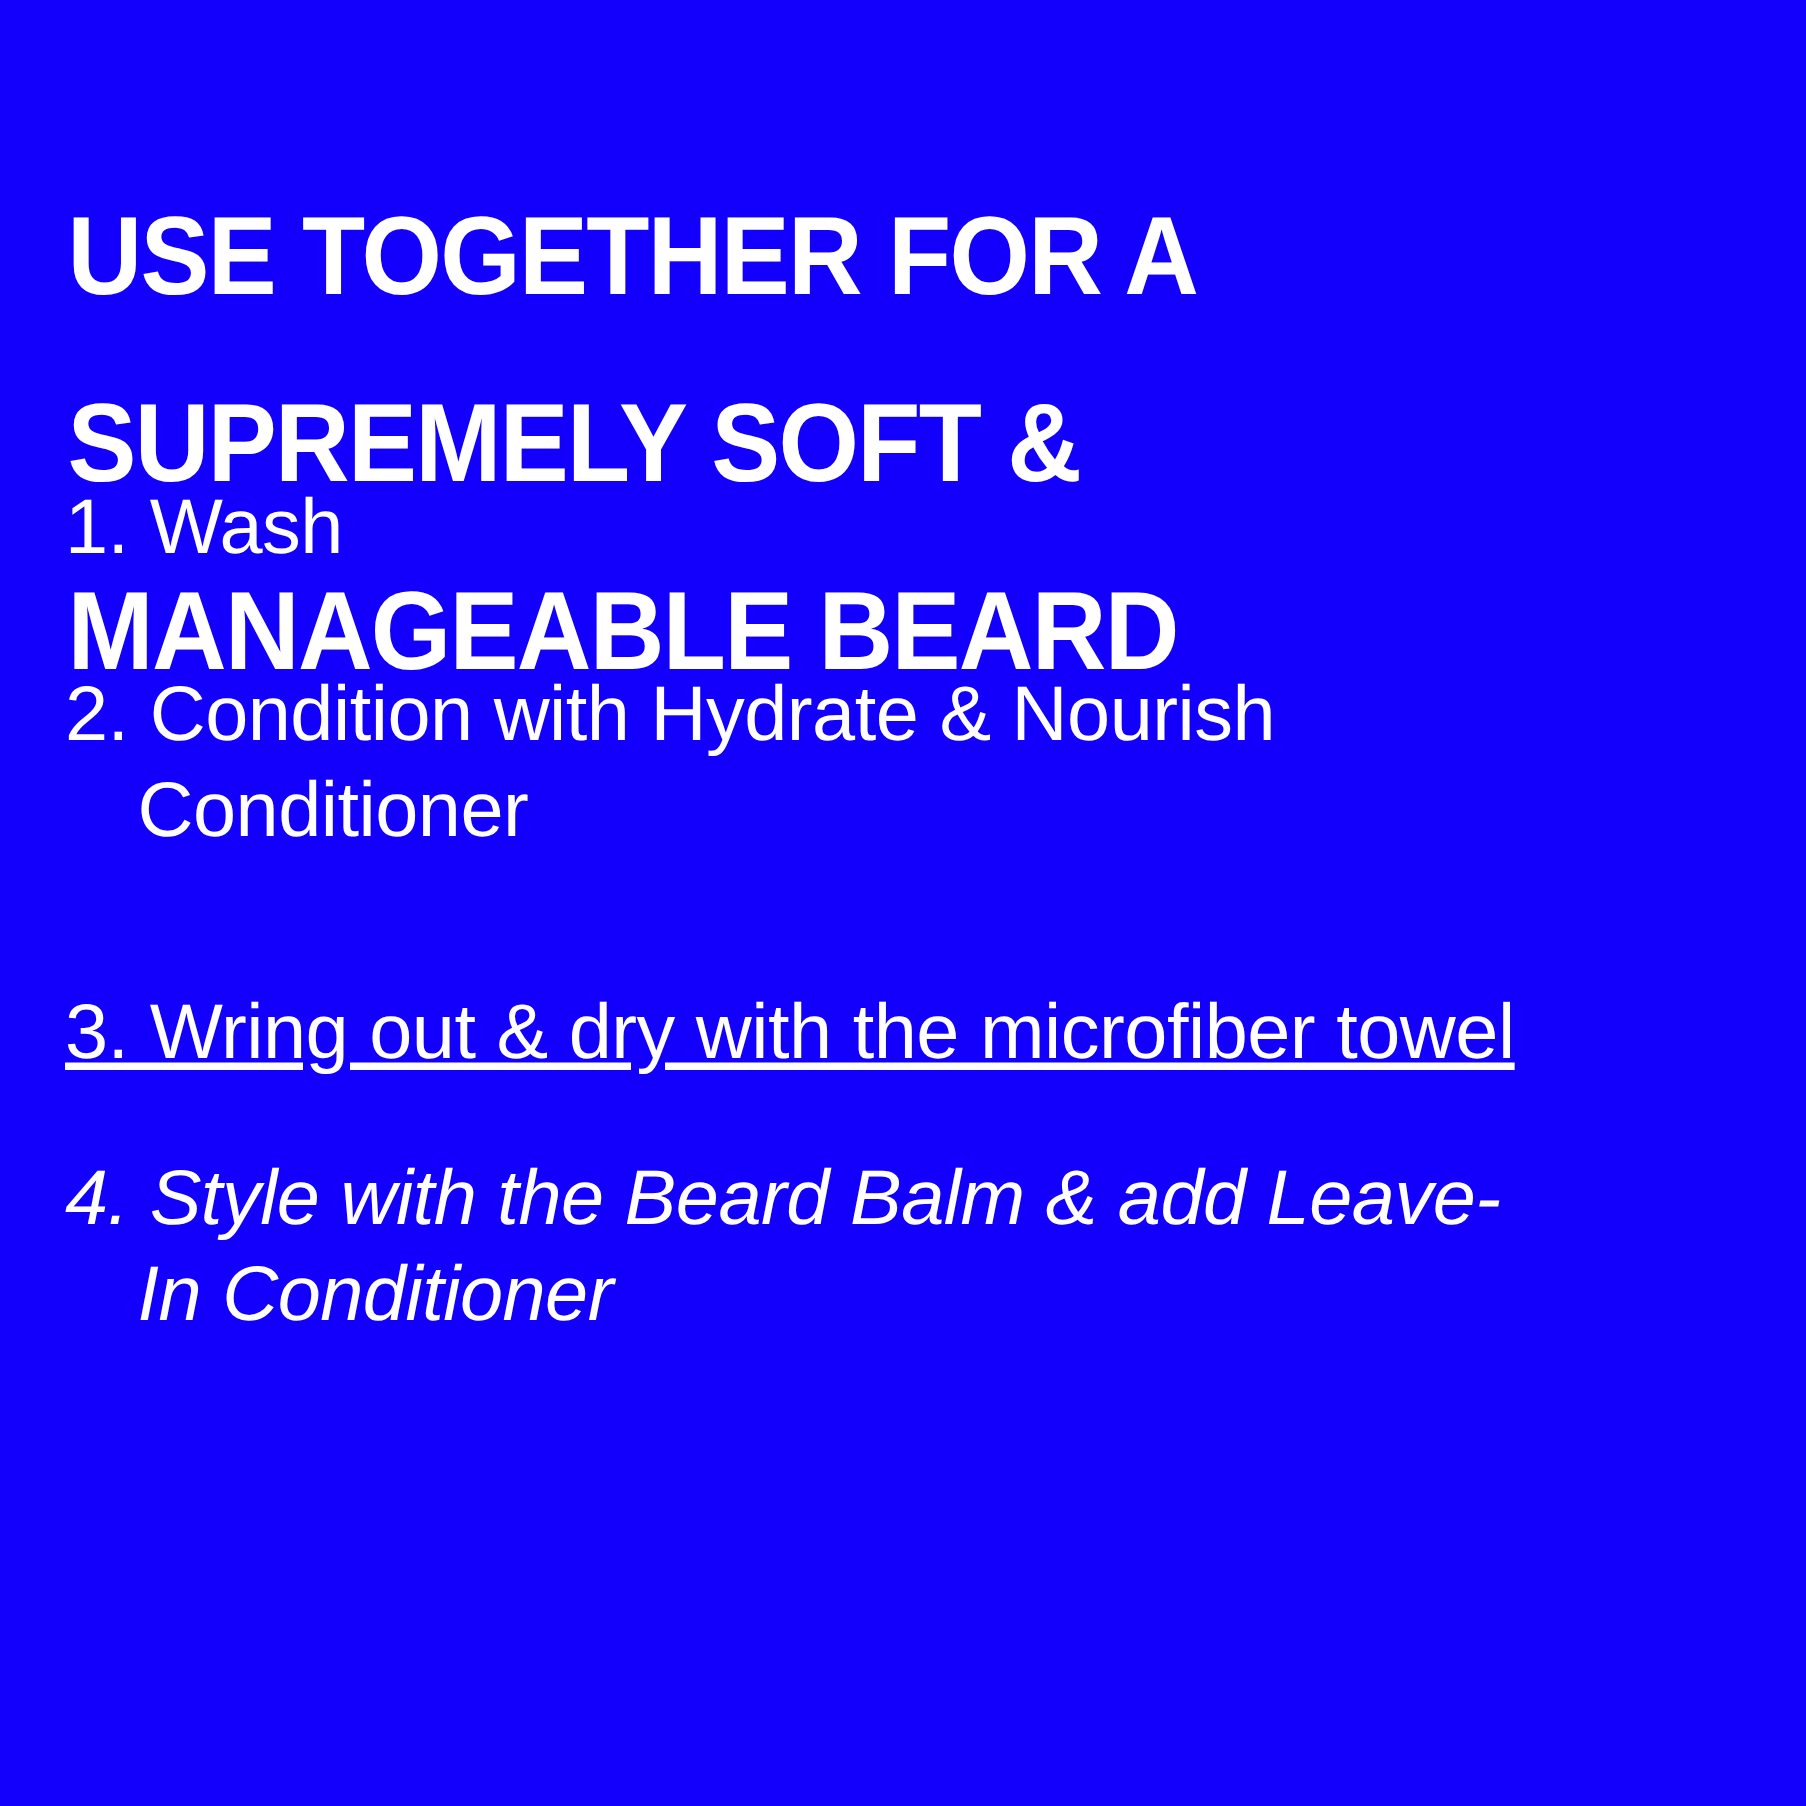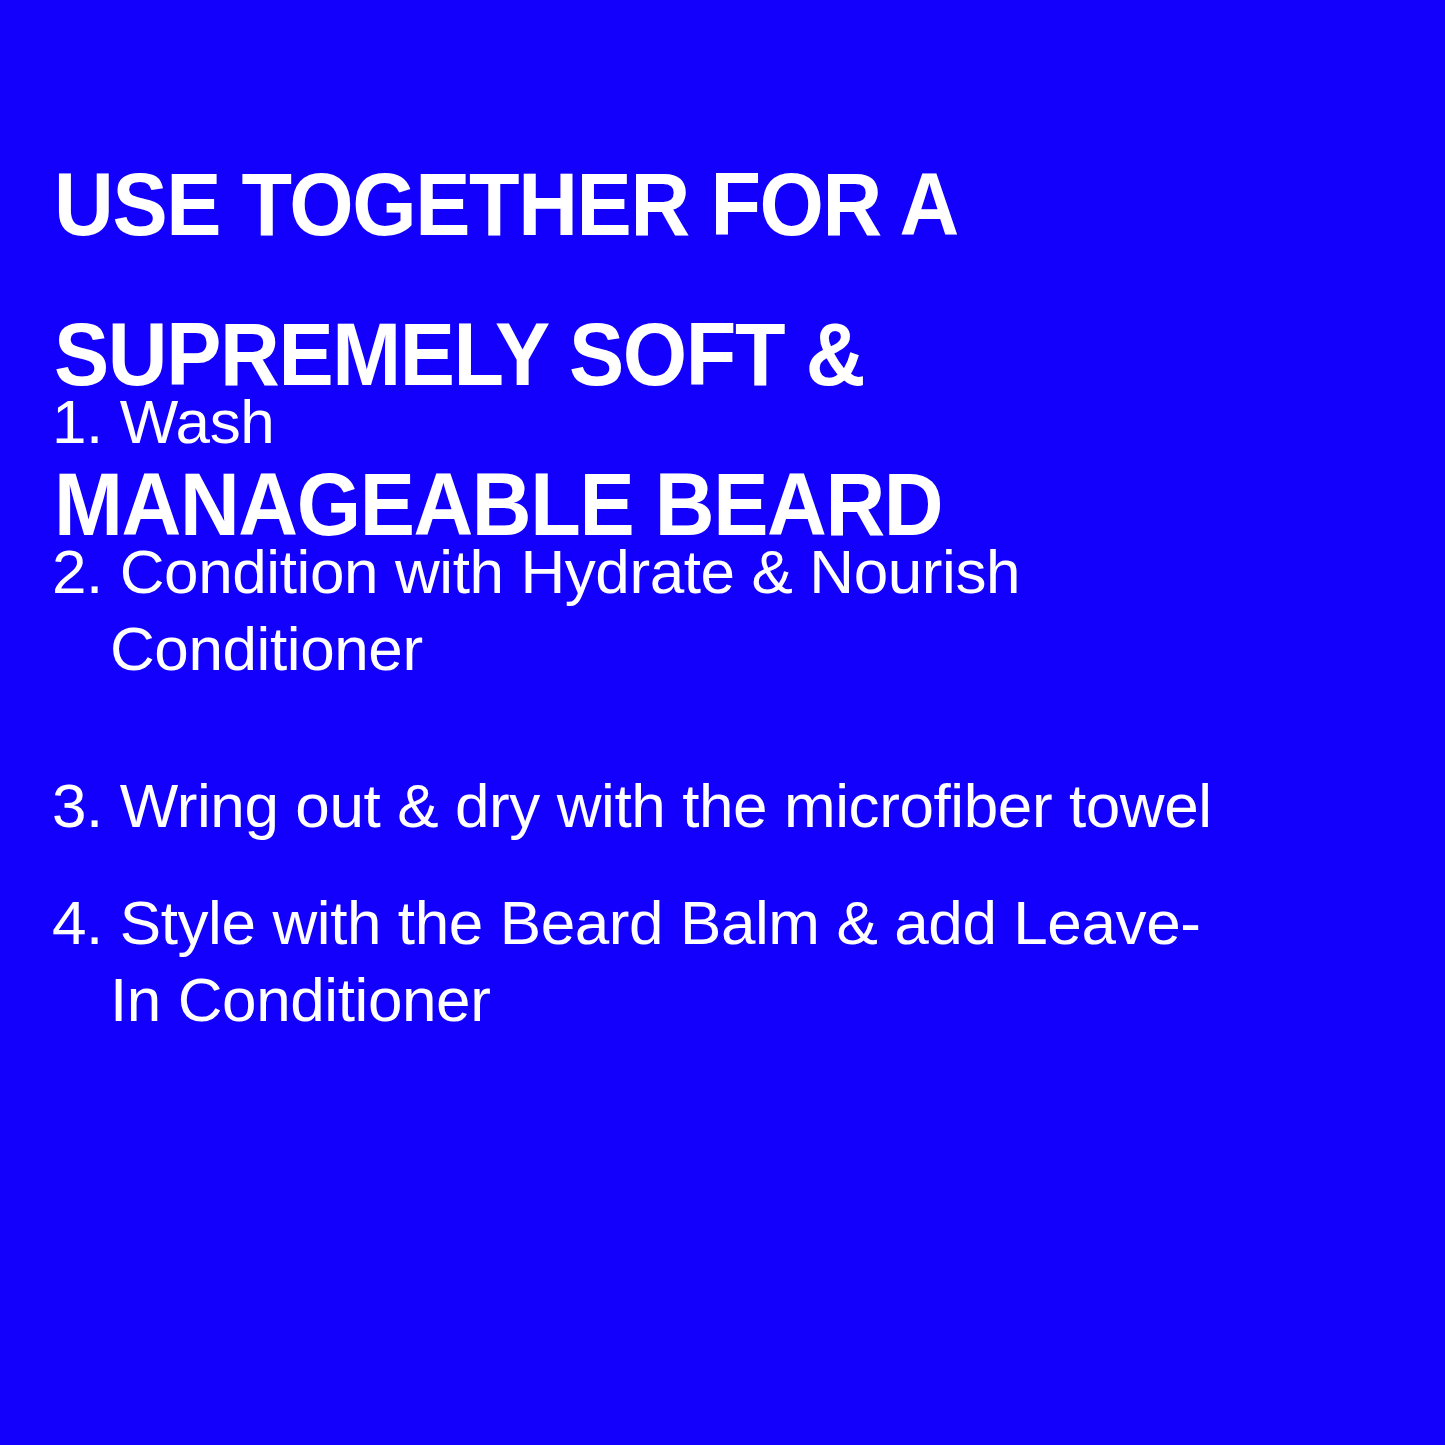--- a/index.html
+++ b/index.html
@@ -61,23 +61,23 @@
   .step {
     display: block;
     padding-left: 58px;
     text-indent: -58px;
     margin: 0;
   }
   .step + .step {
     margin-top: 0;
   }
   .step-1 { margin-bottom: 73px; }
-  .step-2 { margin-bottom: 80px; }
-  .step-3 { margin-bottom: 40px; }
-  .step-4 { margin-bottom: 78px; }
+  .step-2 { margin-bottom: 100px; }
+  .step-3 { margin-bottom: 56px; text-decoration: underline; }
+  .step-4 { margin-bottom: 78px; font-style: italic; }
   .step-5 { margin-bottom: 0; }
 </style>
 </head>
 <body style="background: rgb(18, 0, 252);">
 
 <div id="panel" style="background: rgb(18, 0, 252);">
 
   <div id="heading" style="color: rgb(255, 255, 255);">
     <span class="hline">USE TOGETHER FOR A</span>
     <span class="hline">SUPREMELY SOFT &amp;</span>

